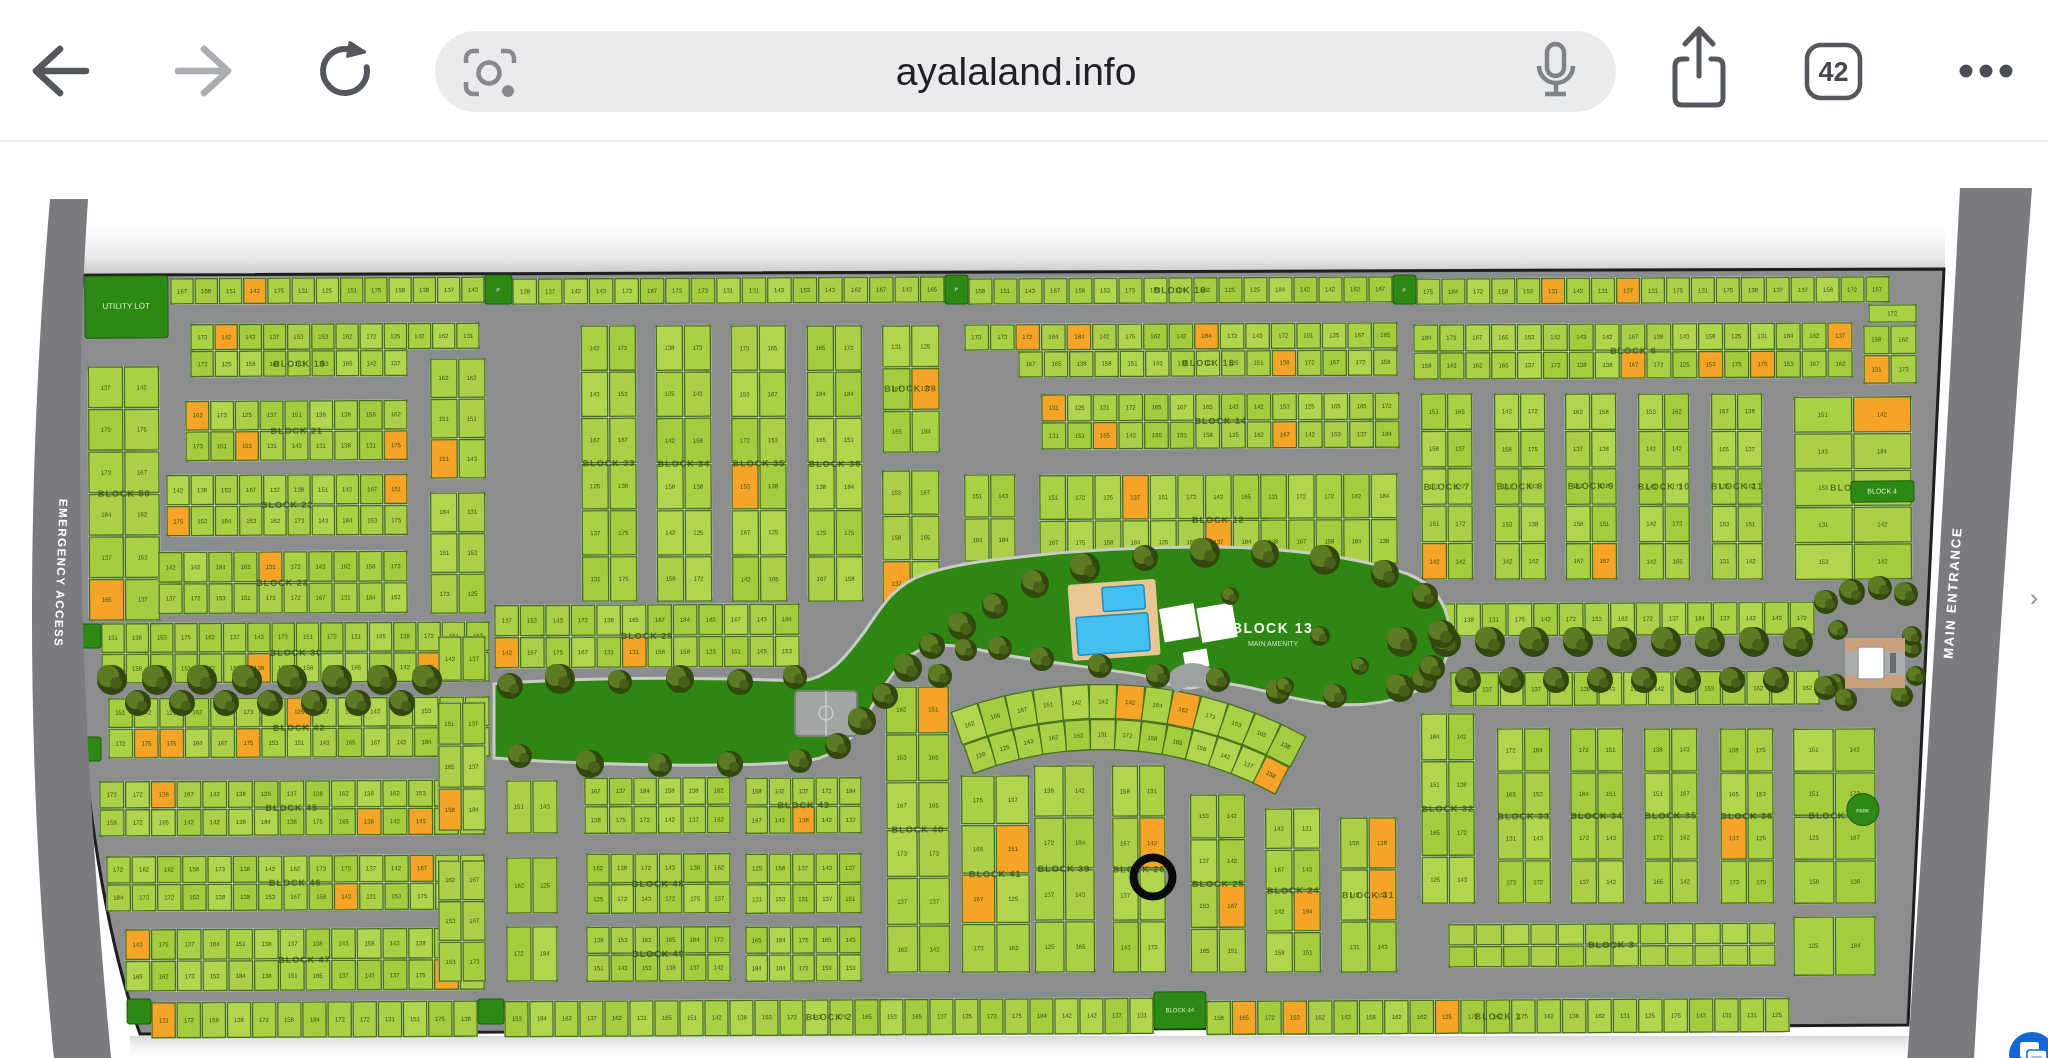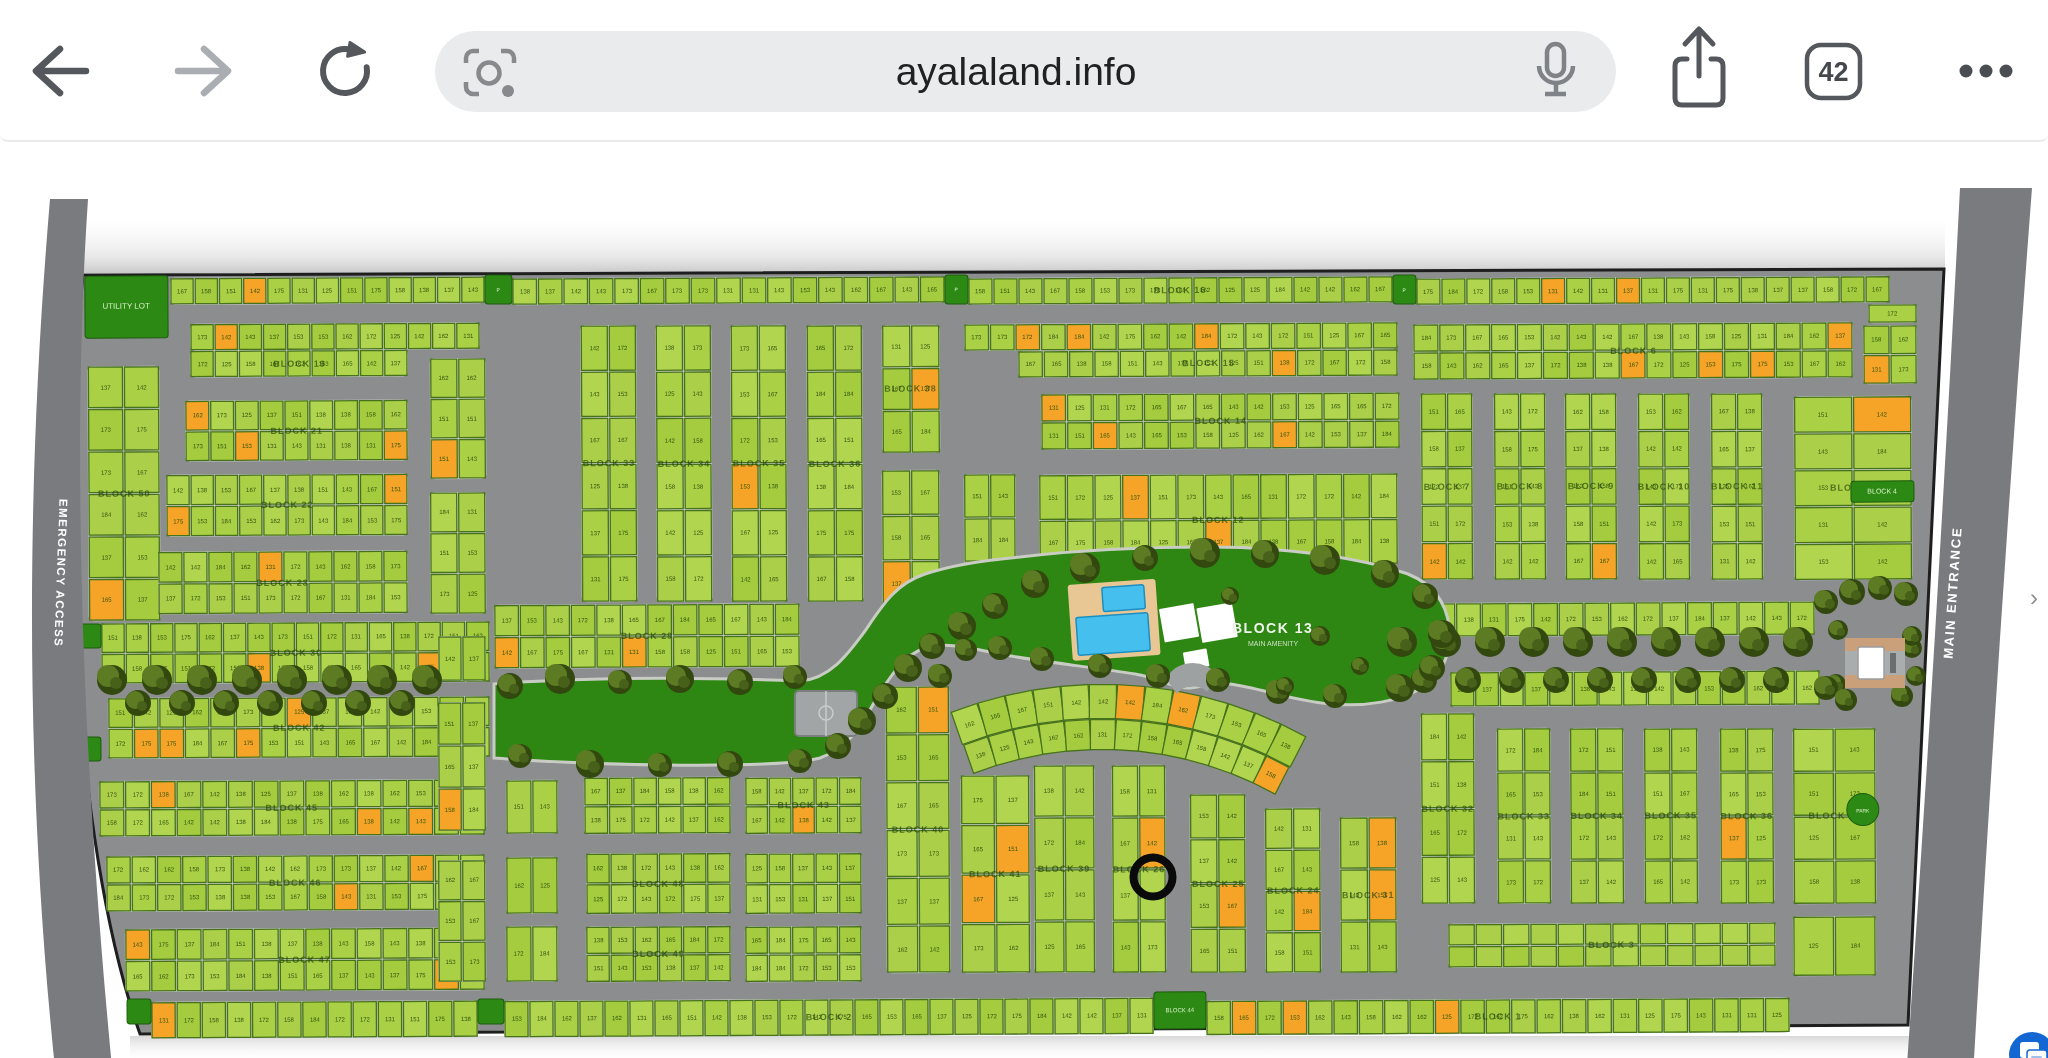--- a/index.html
+++ b/index.html
@@ -1,17 +1,17 @@
 <!DOCTYPE html>
 <html><head><meta charset="utf-8">
 <style>
 html,body{margin:0;padding:0;background:#ffffff;width:2048px;height:1058px;overflow:hidden;
 font-family:"Liberation Sans",sans-serif;}
 .toolbar{position:absolute;top:0;left:0;width:2048px;height:140px;background:#ffffff;
-border-bottom:2px solid #e8eaec;border-radius:8px;}
+border-bottom:2px solid #e8eaec;}
 .map{position:absolute;top:140px;left:0;width:2048px;height:918px;margin-top:36px;}
 svg text{font-family:"Liberation Sans",sans-serif;}
 </style></head>
 <body>
 <div class="toolbar">
 <svg width="2048" height="140" viewBox="0 0 2048 140">
 
 <path d="M86 71 H38 M60 49 L36 71 L60 93" fill="none" stroke="#54575b" stroke-width="6.5" stroke-linecap="round" stroke-linejoin="round"></path>
 
 <path d="M178 71 H226 M204 49 L228 71 L204 93" fill="none" stroke="#aaadb2" stroke-width="6.5" stroke-linecap="round" stroke-linejoin="round"></path>

